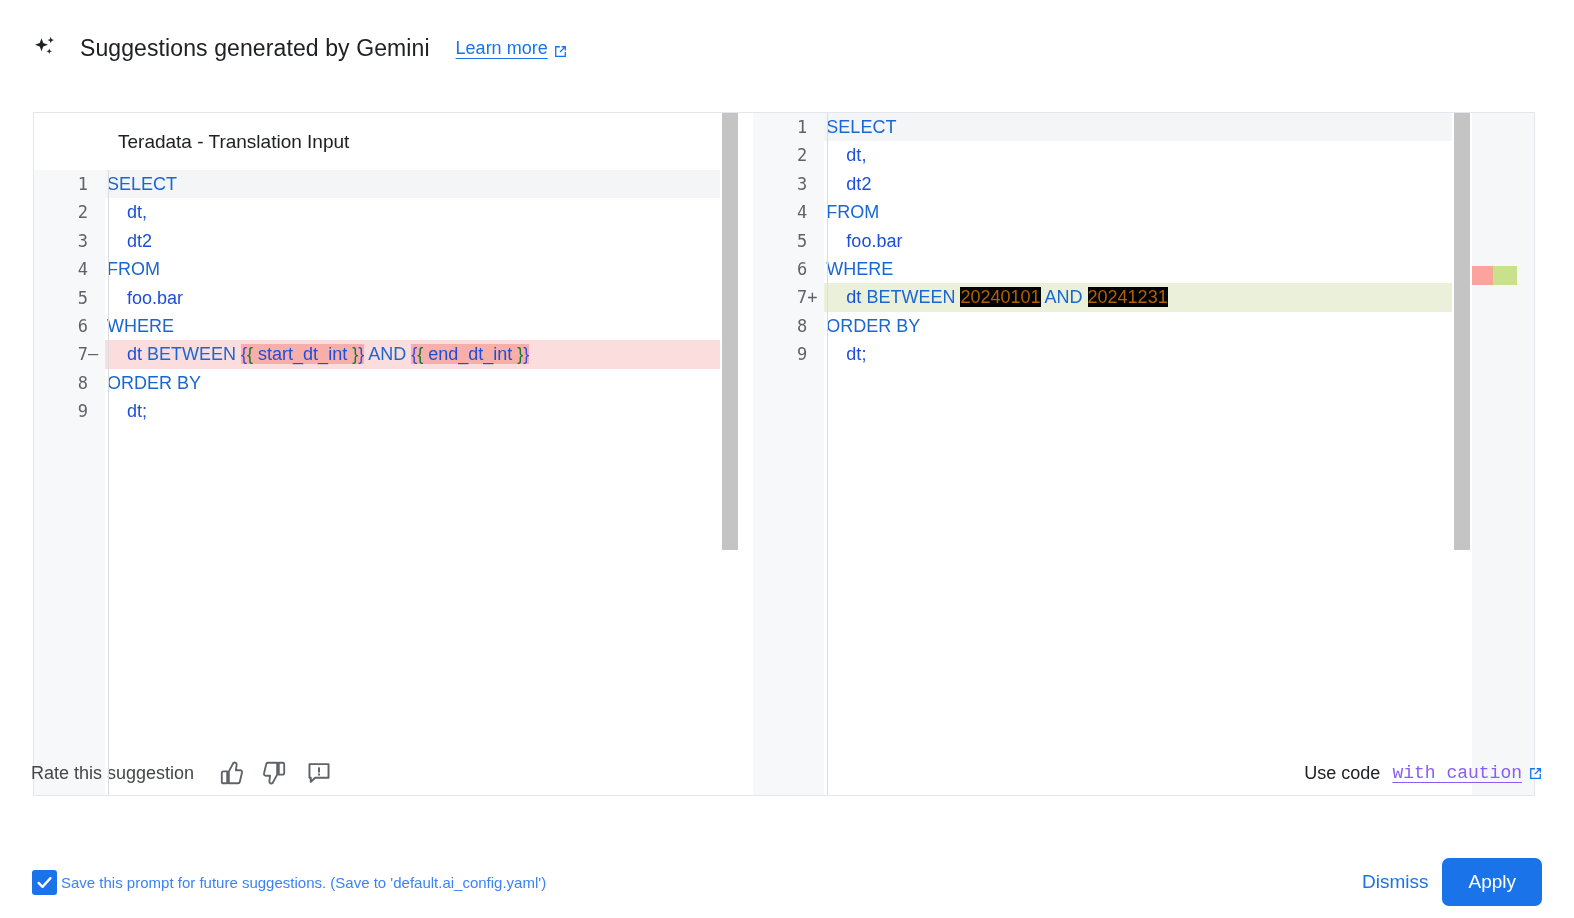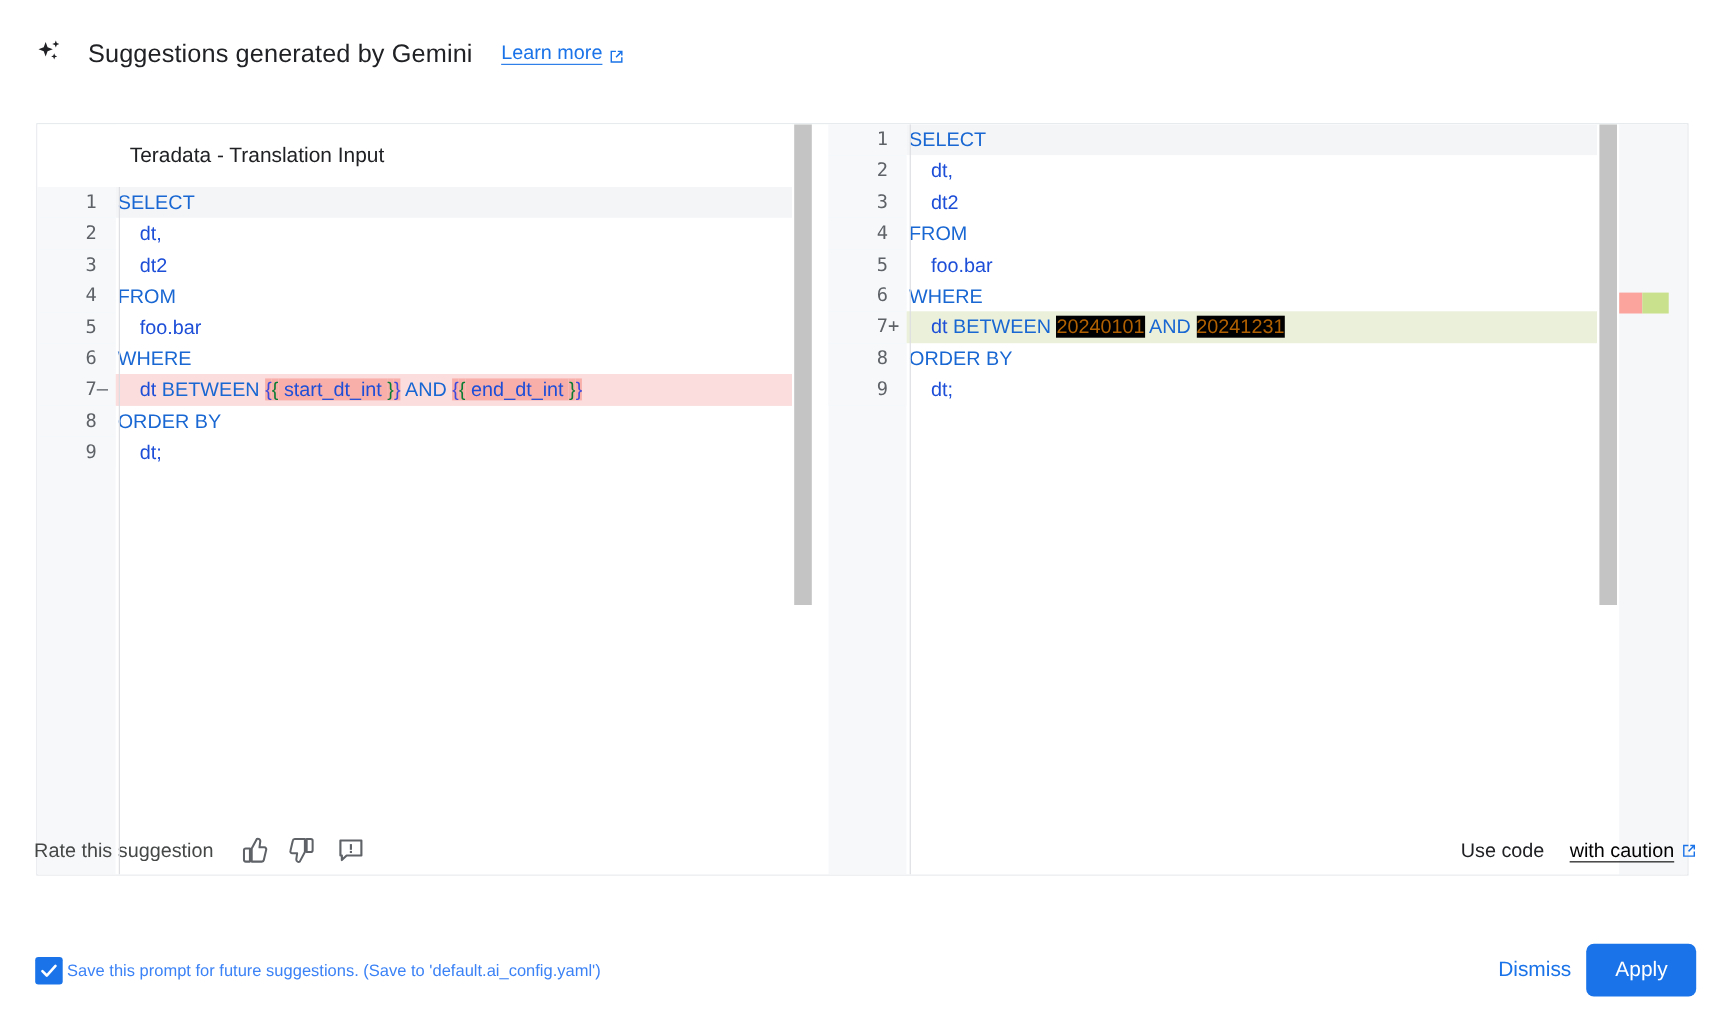--- a/index.html
+++ b/index.html
@@ -227,28 +227,29 @@
   }
   .caution-block {
     margin-left: auto;
     display: flex;
     align-items: center;
     font-size: 18px;
     color: #202124;
     white-space: nowrap;
   }
   .caution-link {
-    color: #000000;
+    color: #8b5cf6;
     text-decoration: underline;
     text-underline-offset: 4px;
-    margin-left: 23px;
+    margin-left: 12px;
     cursor: pointer;
     display: inline-flex;
     align-items: center;
     gap: 6px;
+    font-family: Liberation Mono, monospace;
   }
 
   
   .footer {
     position: absolute;
     left: 0;
     top: 846px;
     width: 100%;
     height: 72px;
     display: flex;

